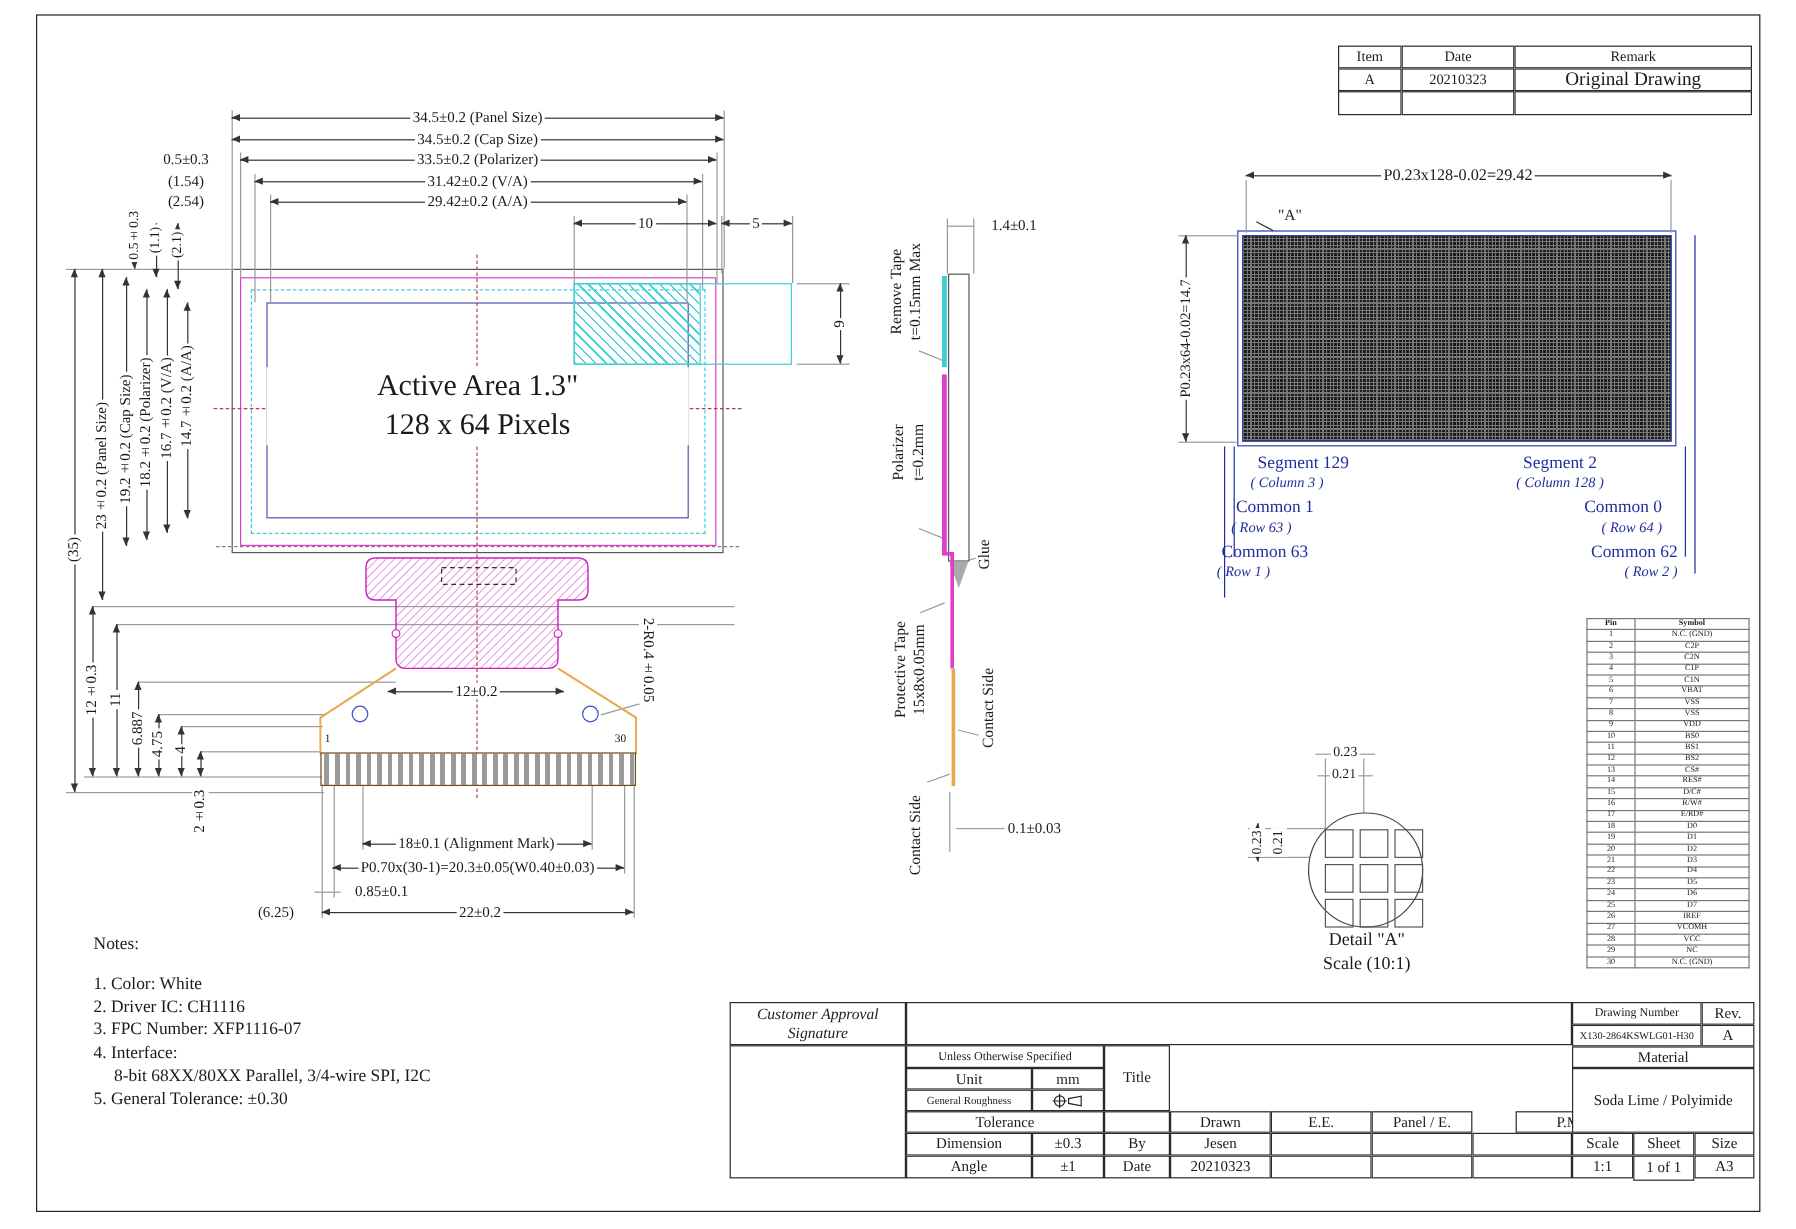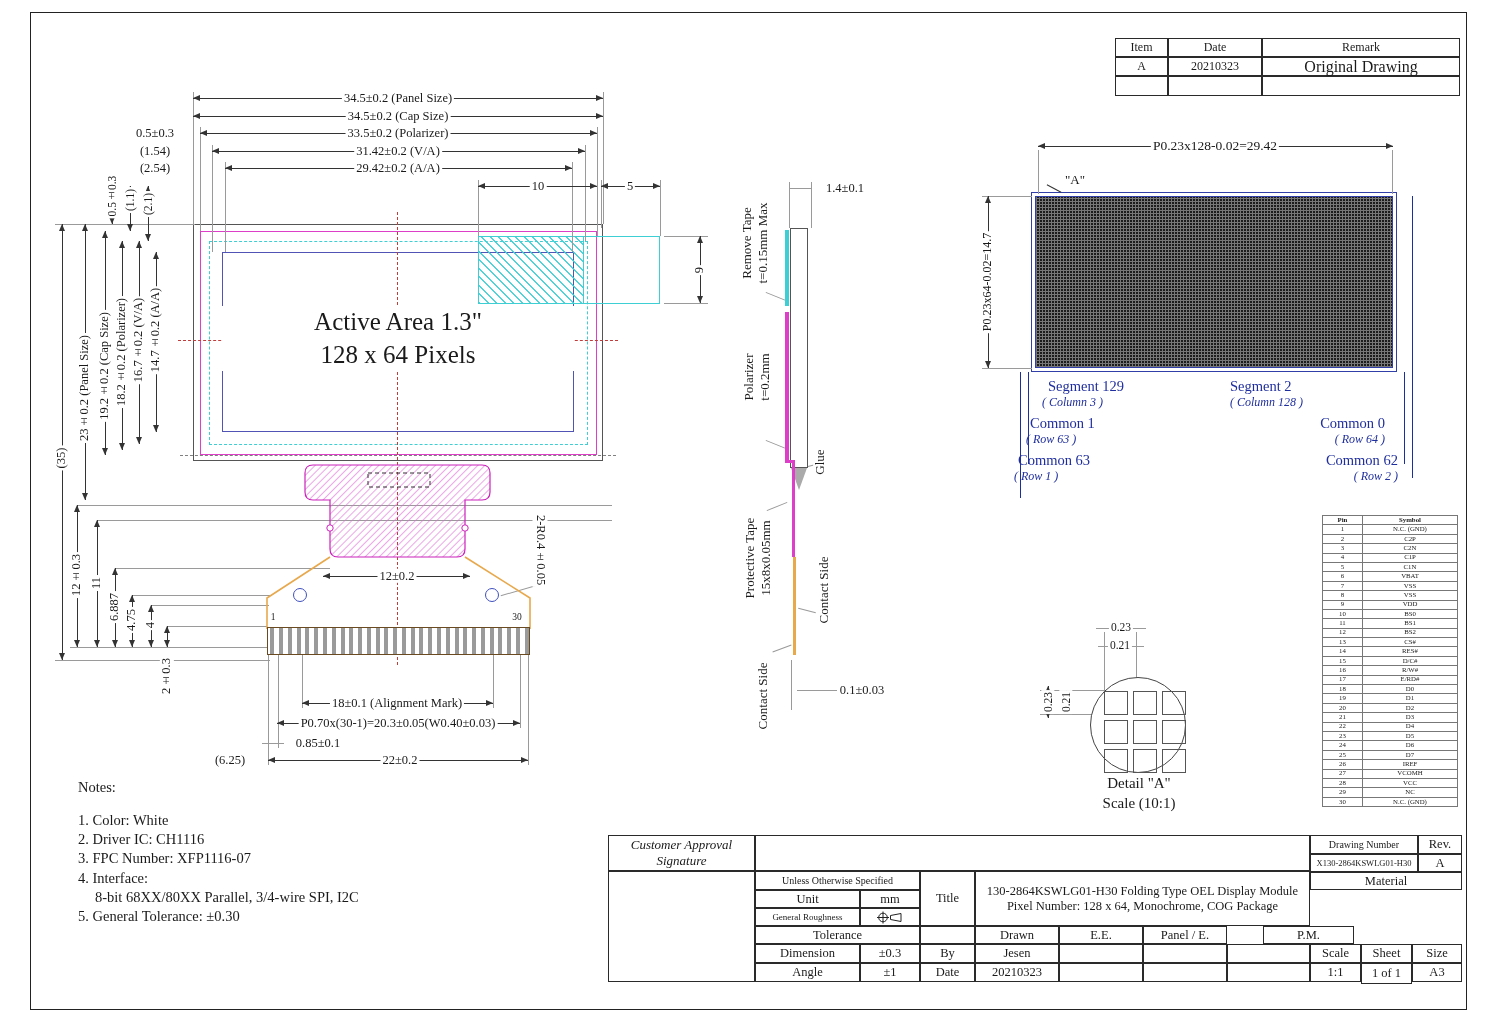--- a/index.html
+++ b/index.html
@@ -222,21 +222,21 @@
 
 <div class="abs" style="left:1028px;top:372px;width:1px;height:92px;background:#1f2e9e"></div>
 <div class="abs" style="left:1020px;top:372px;width:1px;height:126px;background:#1f2e9e"></div>
 <div class="abs" style="left:1404px;top:372px;width:1px;height:92px;background:#1f2e9e"></div>
 <div class="abs" style="left:1412px;top:196px;width:1px;height:282px;background:#1f2e9e"></div>
 
 <div class="abs blue" style="left:1048px;top:378px;font-size:14.5px">
   <span>Segment 129</span>
   <span style="display:block;font-style:italic;font-size:12px;margin-left:-6px">( Column 3 )</span>
 </div>
-<div class="abs blue" style="left:1230px;top:378px;width:140px;text-align:left;font-size:14.5px">
+<div class="abs blue" style="left:1230px;top:378px;width:140px;text-align:center;font-size:14.5px">
   <span>Segment 2</span>
   <span style="display:block;font-style:italic;font-size:12px">( Column 128 )</span>
 </div>
 <div class="abs blue" style="left:1030px;top:415px;font-size:14.5px">
   <span>Common 1</span>
   <span style="display:block;font-style:italic;font-size:12px;margin-left:-4px">( Row 63 )</span>
 </div>
 <div class="abs blue" style="left:1245px;top:415px;width:140px;text-align:right;font-size:14.5px">
   <span>Common 0</span>
   <span style="display:block;font-style:italic;font-size:12px">( Row 64 )</span>
@@ -439,24 +439,20 @@
       <path d="M13.5 4.5 L24 2.5 L24 10.5 L13.5 8.5 Z" fill="none" stroke="#222" stroke-width="1"></path>
     </svg>
   </div>
   <div class="cell" style="left:147px;top:91px;width:165px;height:18px">Tolerance</div>
   <div class="cell" style="left:147px;top:109px;width:105px;height:19px">Dimension</div>
   <div class="cell" style="left:252px;top:109px;width:60px;height:19px">±0.3</div>
   <div class="cell" style="left:147px;top:128px;width:105px;height:19px">Angle</div>
   <div class="cell" style="left:252px;top:128px;width:60px;height:19px">±1</div>
 
   <div class="cell" style="left:312px;top:36px;width:55px;height:55px">Title</div>
-  <div class="cell" style="left:367px;top:36px;width:335px;height:55px;flex-direction:column;font-size:12.5px">
-    <span>130-2864KSWLG01-H30 Folding Type OEL Display Module</span>
-    <span>Pixel Number: 128 x 64, Monochrome, COG Package</span>
-  </div>
   <div class="cell" style="left:312px;top:91px;width:55px;height:18px"></div>
   <div class="cell" style="left:367px;top:91px;width:84px;height:18px">Drawn</div>
   <div class="cell" style="left:451px;top:91px;width:84px;height:18px">E.E.</div>
   <div class="cell" style="left:535px;top:91px;width:84px;height:18px">Panel / E.</div>
   <div class="cell" style="left:655px;top:91px;width:91px;height:18px">P.M.</div>
   <div class="cell" style="left:312px;top:109px;width:55px;height:19px">By</div>
   <div class="cell" style="left:367px;top:109px;width:84px;height:19px">Jesen</div>
   <div class="cell" style="left:451px;top:109px;width:84px;height:19px"></div>
   <div class="cell" style="left:535px;top:109px;width:84px;height:19px"></div>
   <div class="cell" style="left:619px;top:109px;width:83px;height:19px"></div>
@@ -464,19 +460,20 @@
   <div class="cell" style="left:367px;top:128px;width:84px;height:19px">20210323</div>
   <div class="cell" style="left:451px;top:128px;width:84px;height:19px"></div>
   <div class="cell" style="left:535px;top:128px;width:84px;height:19px"></div>
   <div class="cell" style="left:619px;top:128px;width:83px;height:19px"></div>
 
   <div class="cell" style="left:702px;top:0;width:108px;height:19px;font-size:10px">Drawing Number</div>
   <div class="cell" style="left:810px;top:0;width:44px;height:19px">Rev.</div>
   <div class="cell" style="left:702px;top:19px;width:108px;height:18px;font-size:8.5px">X130-2864KSWLG01-H30</div>
   <div class="cell" style="left:810px;top:19px;width:44px;height:18px">A</div>
   <div class="cell" style="left:702px;top:37px;width:152px;height:18px">Material</div>
+  <div class="cell" style="left:702px;top:55px;width:152px;height:54px">Soda Lime / Polyimide</div>
   <div class="cell" style="left:702px;top:109px;width:51px;height:19px">Scale</div>
   <div class="cell" style="left:753px;top:109px;width:51px;height:19px">Sheet</div>
   <div class="cell" style="left:804px;top:109px;width:50px;height:19px">Size</div>
   <div class="cell" style="left:702px;top:128px;width:51px;height:19px">1:1</div>
   <div class="cell" style="left:753px;top:128px;width:51px;height:21px">1 of 1</div>
   <div class="cell" style="left:804px;top:128px;width:50px;height:19px">A3</div>
 </div>
 
 </body></html>

